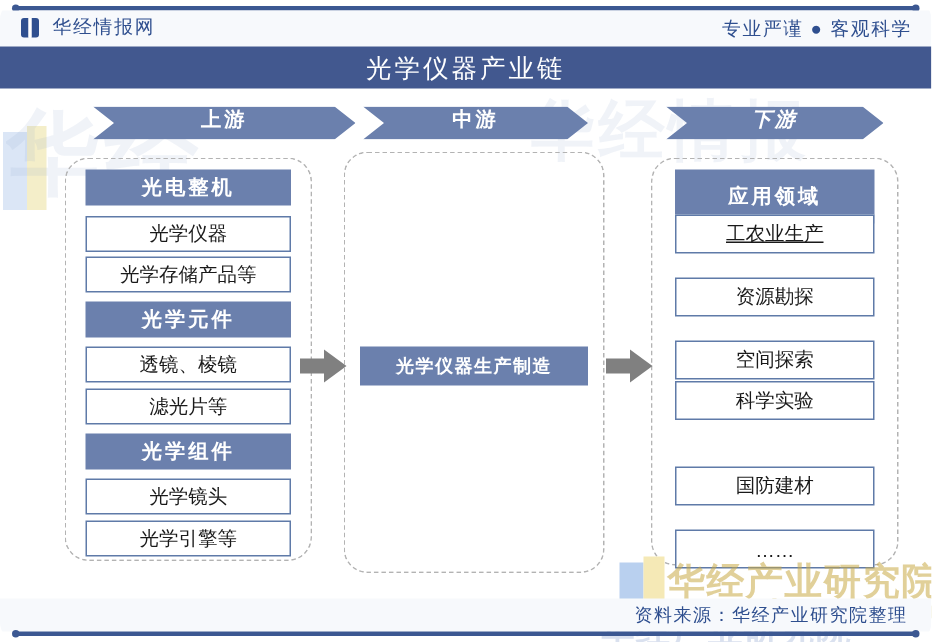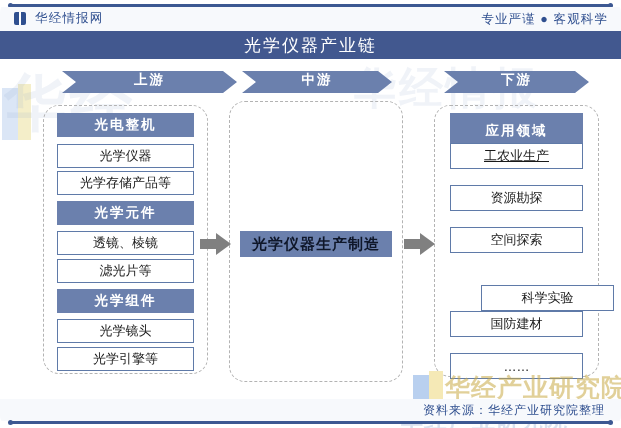--- a/index.html
+++ b/index.html
@@ -194,21 +194,21 @@
     font-weight: bold;
     letter-spacing: 2px;
     display: flex;
     align-items: flex-start;
     justify-content: center;
     -webkit-clip-path: polygon(0 0, calc(100% - 14px) 0, 100% 50%, calc(100% - 14px) 100%, 0 100%, 14px 50%);
     clip-path: polygon(0 0, calc(100% - 14px) 0, 100% 50%, calc(100% - 14px) 100%, 0 100%, 14px 50%);
   }
   .chev-up   { left: 62px;  top: 71px; width: 175px; }
   .chev-mid  { left: 242px; top: 71px; width: 150px; }
-  .chev-down { left: 444px; top: 71px; width: 145px; }
+  .chev-down { left: 444px; top: 71px; width: 145px; font-style: italic; }
 
   
   .dashbox {
     position: absolute;
     border: 1.6px dashed #b3b3b3;
     border-radius: 16px;
     background: transparent;
     box-sizing: border-box;
   }
   .dash-up   { left: 43px;  top: 105px; width: 165px; height: 269px; }
@@ -245,22 +245,22 @@
   .L { left: 57px; width: 137px; }
   
   .R { left: 450px; width: 133px; }
 
   
   .center-node {
     position: absolute;
     left: 240px; top: 231px;
     width: 152px; height: 26px;
     background: #6b80ad;
-    color: #0f172a;
-    font-size: 15px;
+    color: #ffffff;
+    font-size: 12px;
     font-weight: bold;
     letter-spacing: 1px;
     display: flex;
     align-items: center;
     justify-content: center;
     box-sizing: border-box;
     white-space: nowrap;
   }
 
   
@@ -381,21 +381,21 @@
     <span class="tail"></span>
       <span class="head"></span>
   </div>
 
   <div class="center-node">光学仪器生产制造</div>
 
   <div class="cat-box R" style="top:113px;height:36px;">应用领域</div>
   <div class="item-box R" style="top:143px;height:26px;text-decoration:underline;">工农业生产</div>
   <div class="item-box R" style="top:185px;height:26px;">资源勘探</div>
   <div class="item-box R" style="top:227px;height:26px;">空间探索</div>
-  <div class="item-box R" style="top:285px;height:26px;margin-left:31px;">科学实验</div>
+  <div class="item-box R" style="top:254px;height:26px;">科学实验</div>
   <div class="item-box R" style="top:311px;height:26px;">国防建材</div>
   <div class="item-box R" style="top:353px;height:26px;">……</div>
 
   <div class="wm-logo-shape">
     <span class="p1"></span>
       <span class="p2"></span>
   </div>
   <div class="wm-bottom-text">华经产业研究院</div>
   <div class="wm-bottom-url">www.huaon.com</div>
   <div class="wm-bottom-text2">华经产业研究院</div>

